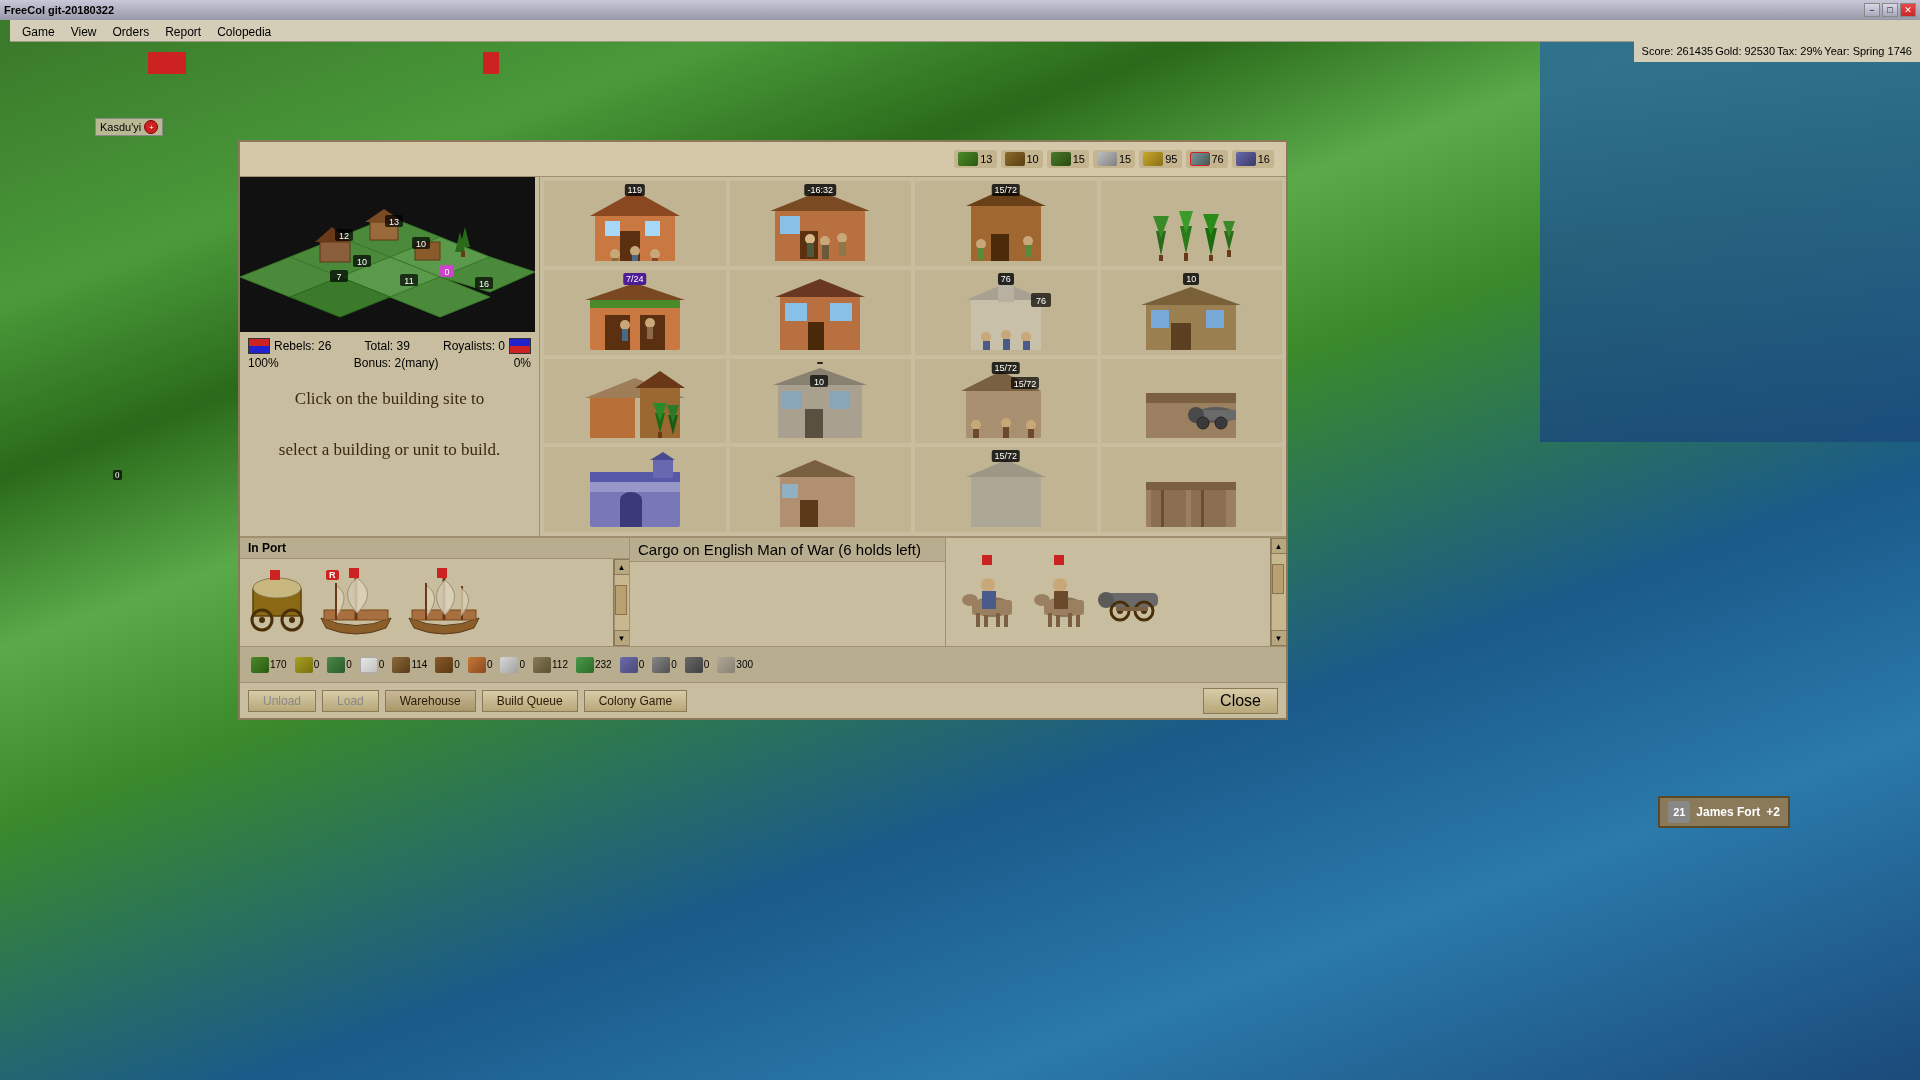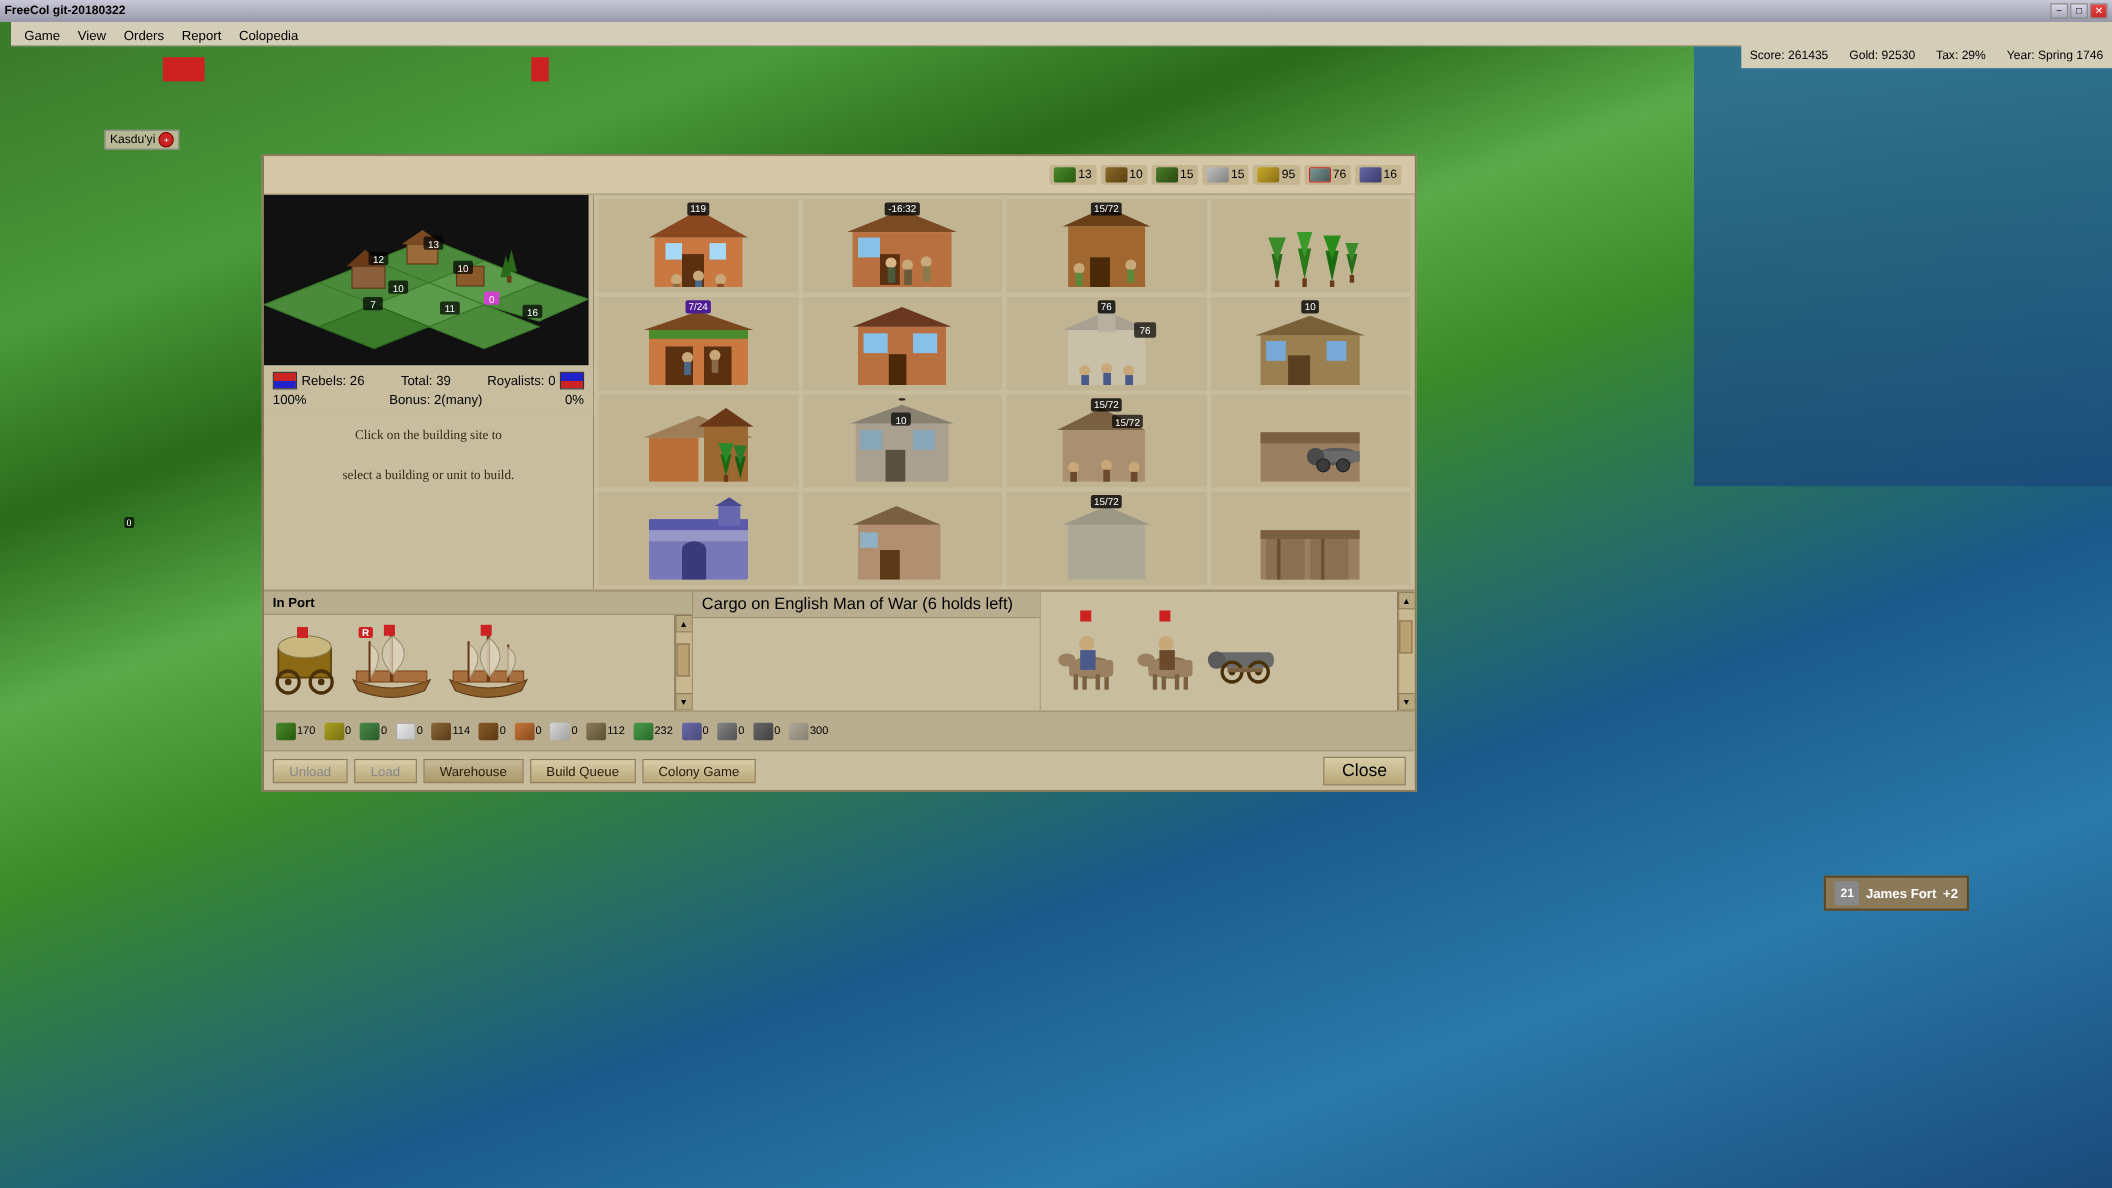--- a/index.html
+++ b/index.html
@@ -77,21 +77,21 @@
     #score-bar {
       position: absolute;
       top: 20px; right: 0;
       height: 22px;
       background: #d4cdb8;
       display: flex;
       align-items: center;
       padding: 0 8px;
       font-size: 11px;
       font-family: Arial, sans-serif;
-      gap: 19px;
+      gap: 2px;
       z-index: 101;
     }
 
     
     .colony-label {
       position: absolute;
       background: rgba(200, 190, 160, 0.9);
       border: 1px solid #888;
       padding: 1px 4px;
       font-size: 11px;
@@ -214,21 +214,21 @@
     }
     .flag-icon {
       width: 22px; height: 16px;
       border: 1px solid #333;
     }
     .flag-red { background: linear-gradient(180deg, #cc2222 50%, #2222cc 50%); }
     .flag-royal { background: linear-gradient(180deg, #2222cc 50%, #cc2222 50%); }
 
     #colony-hint {
       padding: 8px;
-      font-size: 12px;
+      font-size: 17px;
       font-family: 'Times New Roman', serif;
       text-align: center;
       color: #3a2a10;
       line-height: 1.5;
     }
 
     
     #buildings-panel {
       flex: 1;
       overflow-y: auto;

